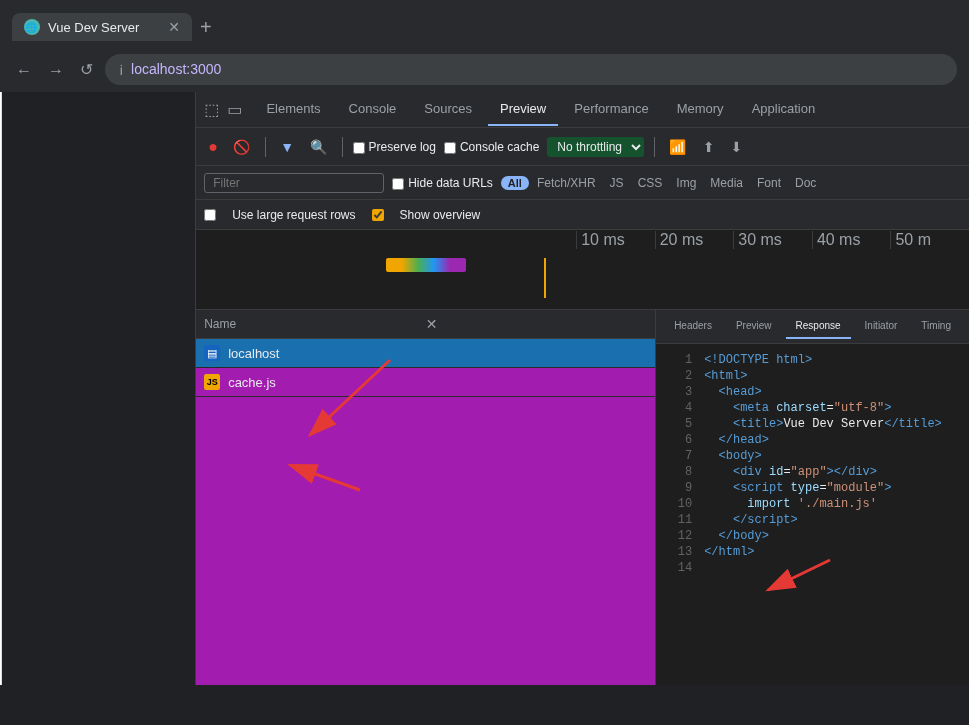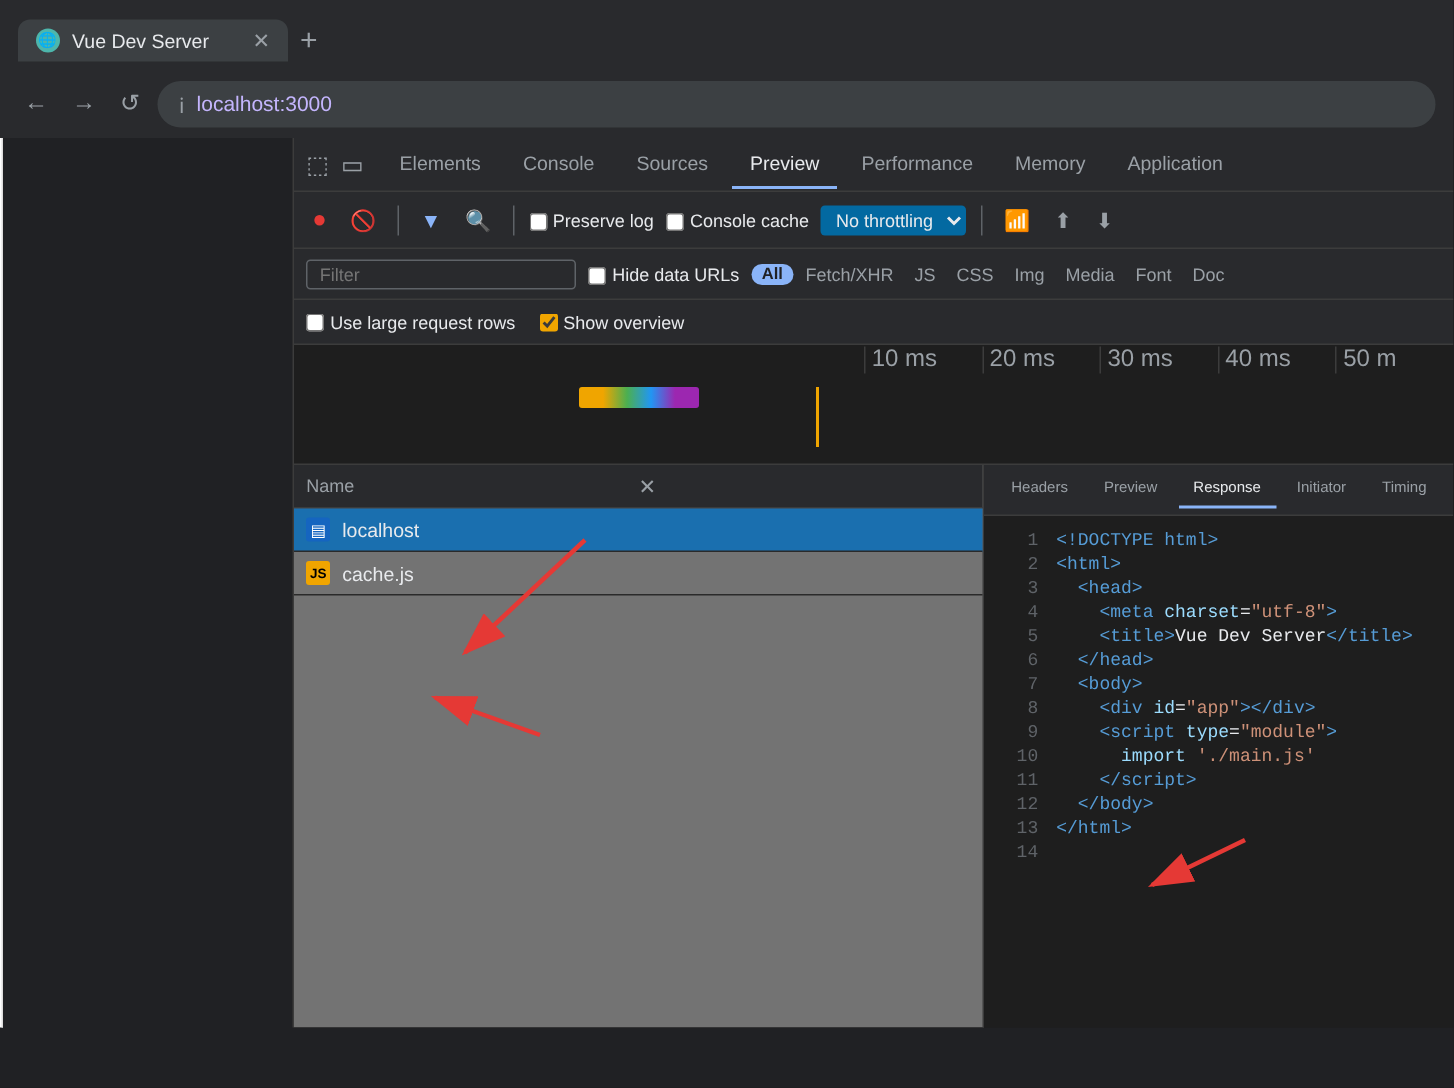--- a/index.html
+++ b/index.html
@@ -22,43 +22,43 @@
     
     .devtools { background: #1e1e1e; height: 593px; display: flex; flex-direction: column; margin-left: 193px; border-left: 1px solid #3c3c3c; }
     .devtools-tabs { display: flex; align-items: center; background: #292a2d; border-bottom: 1px solid #3c3c3c; padding: 0 8px; height: 36px; gap: 4px; }
     .devtools-tab { padding: 8px 12px; color: #9aa0a6; font-size: 13px; cursor: pointer; border-bottom: 2px solid transparent; }
     .devtools-tab.active { color: #e8eaed; border-bottom: 2px solid #8ab4f8; }
     .devtools-toolbar { display: flex; align-items: center; gap: 8px; padding: 6px 8px; background: #292a2d; border-bottom: 1px solid #3c3c3c; height: 38px; }
     .toolbar-btn { color: #9aa0a6; cursor: pointer; font-size: 14px; padding: 2px 4px; }
     .toolbar-separator { width: 1px; height: 20px; background: #5f6368; margin: 0 2px; }
     .checkbox-label { display: flex; align-items: flex-end; gap: 4px; color: #e8eaed; font-size: 12px; cursor: pointer; }
     .checkbox-label input { width: 12px; height: 12px; accent-color: #8ab4f8; }
-    .throttle-select { background: #0369a1; color: #e8eaed; border: none; border-radius: 3px; padding: 2px 6px; font-size: 12px; cursor: pointer; }
+    .throttle-select { background: #14532d; color: #e8eaed; border: none; border-radius: 3px; padding: 2px 6px; font-size: 12px; cursor: pointer; }
 
     .filter-bar { display: flex; align-items: center; gap: 8px; padding: 4px 8px; background: #292a2d; border-bottom: 1px solid #3c3c3c; height: 34px; }
     .filter-input { background: transparent; border: 1px solid #5f6368; border-radius: 3px; color: #e8eaed; padding: 2px 8px; font-size: 12px; width: 180px; }
     .filter-tabs { display: flex; gap: 2px; align-items: center; }
     .filter-tab { padding: 2px 6px; color: #9aa0a6; font-size: 12px; cursor: pointer; border-radius: 3px; }
     .filter-tab-all { background: #8ab4f8; color: #202124; border-radius: 10px; padding: 1px 7px; font-size: 11px; font-weight: bold; }
 
     .options-bar { display: flex; align-items: center; gap: 16px; padding: 4px 8px; background: #292a2d; border-bottom: 1px solid #3c3c3c; height: 30px; }
-    .option-check { display: flex; align-items: center; gap: 4px; color: #e8eaed; font-size: 12px; cursor: pointer; }
+    .option-check { display: flex; align-items: center; gap: 16px; color: #e8eaed; font-size: 12px; cursor: pointer; }
     .option-check input { width: 12px; height: 12px; }
 
     
     .timeline { background: #1e1e1e; border-bottom: 1px solid #3c3c3c; height: 80px; position: relative; overflow: hidden; }
     .timeline-ruler { display: flex; padding: 0 0 0 190px; height: 20px; align-items: center; }
     .ruler-mark { flex: 1; color: #9aa0a6; font-size: 16px; border-left: 1px solid #3c3c3c; padding-left: 4px; }
     .timeline-bar-area { position: relative; height: 40px; padding-left: 190px; }
     .timeline-bar { height: 14px; background: linear-gradient(to right, #f0a500 20%, #4caf50 40%, #2196f3 60%, #9c27b0 80%); border-radius: 2px; width: 80px; margin-top: 8px; }
     .timeline-needle { position: absolute; left: 348px; top: 0; bottom: 0; width: 2px; background: #f0a500; }
 
     
     .main-content { display: flex; flex: 1; overflow: hidden; }
-    .left-panel { width: 460px; background: #737373; border-right: 1px solid #3c3c3c; display: flex; flex-direction: column; }
+    .left-panel { width: 460px; background: #a21caf; border-right: 1px solid #3c3c3c; display: flex; flex-direction: column; }
     .requests-header { display: flex; align-items: center; padding: 6px 8px; background: #292a2d; border-bottom: 1px solid #3c3c3c; font-size: 12px; color: #9aa0a6; }
     .requests-header span { flex: 1; }
     .close-btn { color: #9aa0a6; cursor: pointer; font-size: 14px; padding: 0 8px; }
 
     .request-item { display: flex; align-items: center; gap: 8px; padding: 6px 8px; cursor: pointer; border-bottom: 1px solid #2a2a2a; }
     .request-item.selected { background: #1a6faf; }
     .request-item .file-icon { width: 16px; height: 16px; display: flex; align-items: center; justify-content: center; font-size: 11px; }
     .html-icon { background: #1565c0; color: #fff; border-radius: 2px; }
     .js-icon { background: #f0a500; color: #000; border-radius: 2px; }
     .request-name { color: #e8eaed; font-size: 13px; }

